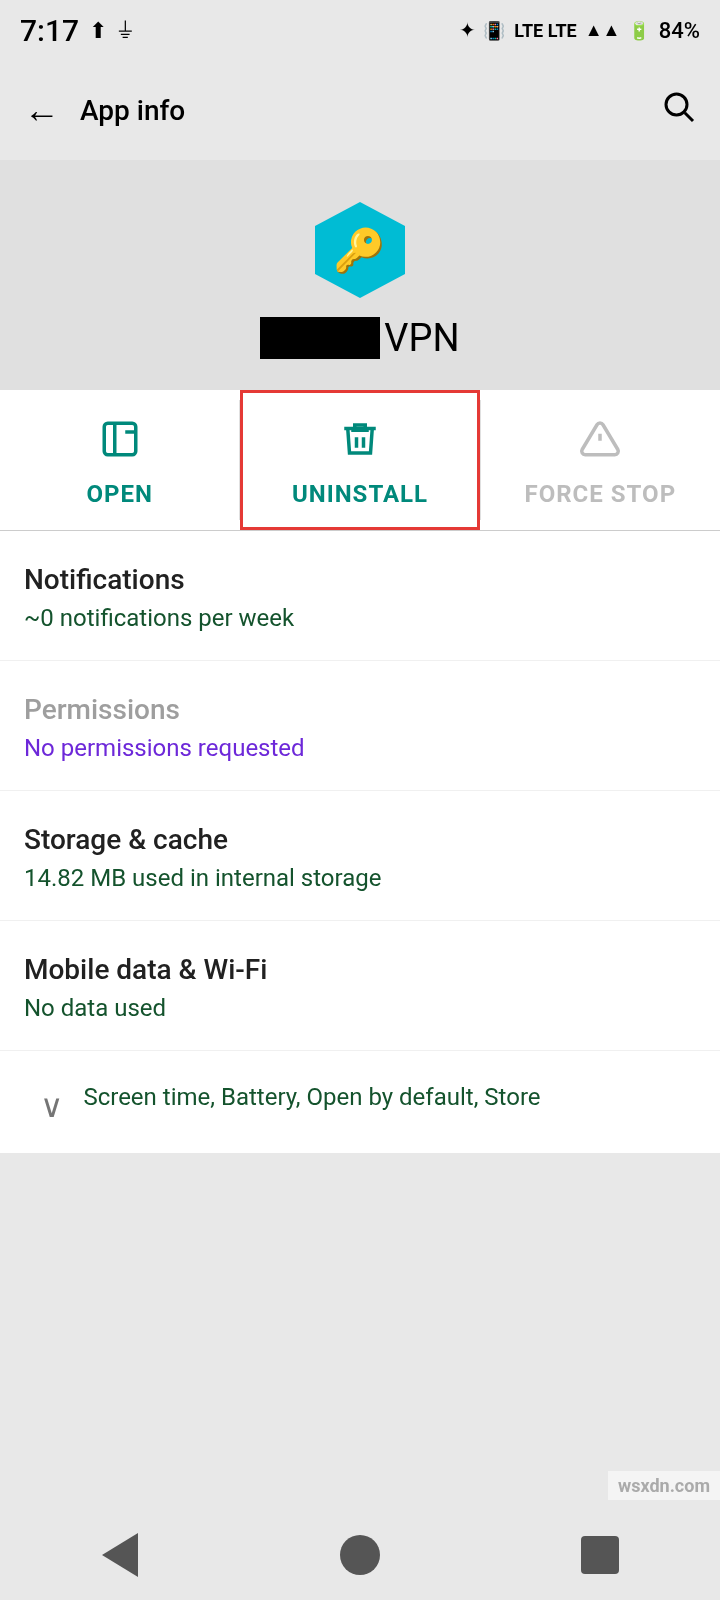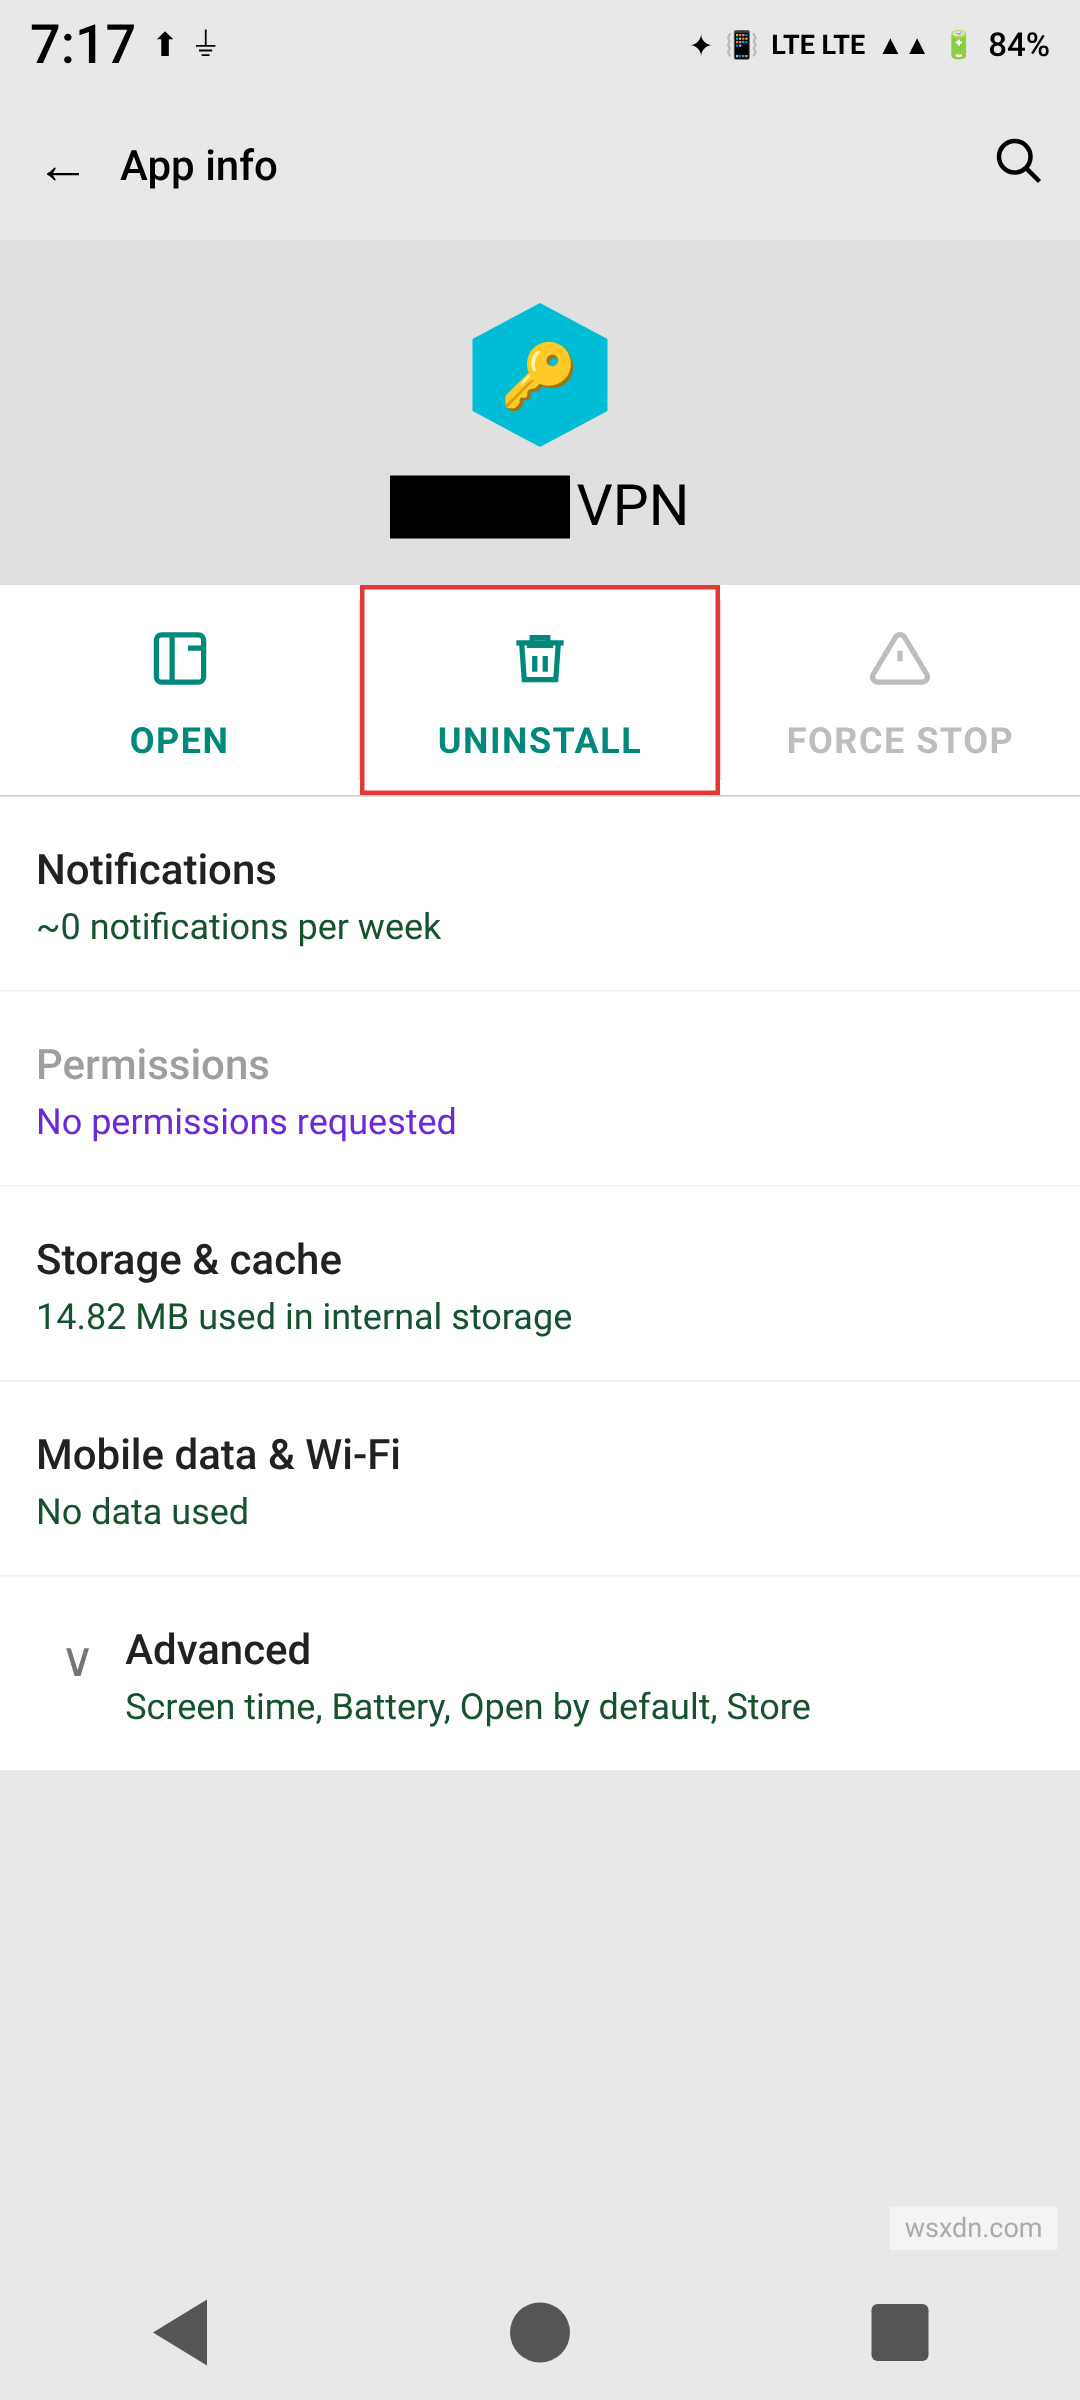--- a/index.html
+++ b/index.html
@@ -16,21 +16,21 @@
     .status-bar {
       width: 100%;
       height: 60px;
       background: #e8e8e8;
       display: flex;
       align-items: center;
       justify-content: space-between;
       padding: 0 20px;
     }
     .status-time {
-      font-size: 36px;
+      font-size: 30px;
       font-weight: 500;
       color: #000;
       text-align: right;
     }
     .status-icons {
       display: flex;
       align-items: center;
       gap: 8px;
       font-size: 20px;
       color: #000;
@@ -231,25 +231,26 @@
       width: 38px;
       height: 38px;
       border-radius: 4px;
       background: #555;
     }
 
     
     .watermark {
       position: fixed;
       bottom: 100px;
-      right: 15px;
+      right: 0;
       font-size: 18px;
       color: #aaa;
       padding: 4px 10px;
       background: rgba(255,255,255,0.5);
+      font-weight: bold;
     }
 
     
     .bottom-spacer {
       height: 90px;
     }
   </style>
 </head>
 <body>
 
@@ -351,21 +352,20 @@
   </div>
 
   <div class="settings-item">
     <div class="settings-item-title">Mobile data &amp; Wi-Fi</div>
     <div class="settings-item-subtitle">No data used</div>
   </div>
 
   <div class="advanced-row">
     <span class="chevron-down">∨</span>
     <div class="advanced-content">
-      <div class="settings-item-title">Advanced</div>
       <div class="settings-item-subtitle">Screen time, Battery, Open by default, Store</div>
     </div>
   </div>
 
 </div>
 
 <div class="bottom-spacer"></div>
 
 <div class="watermark">wsxdn.com</div>
 

